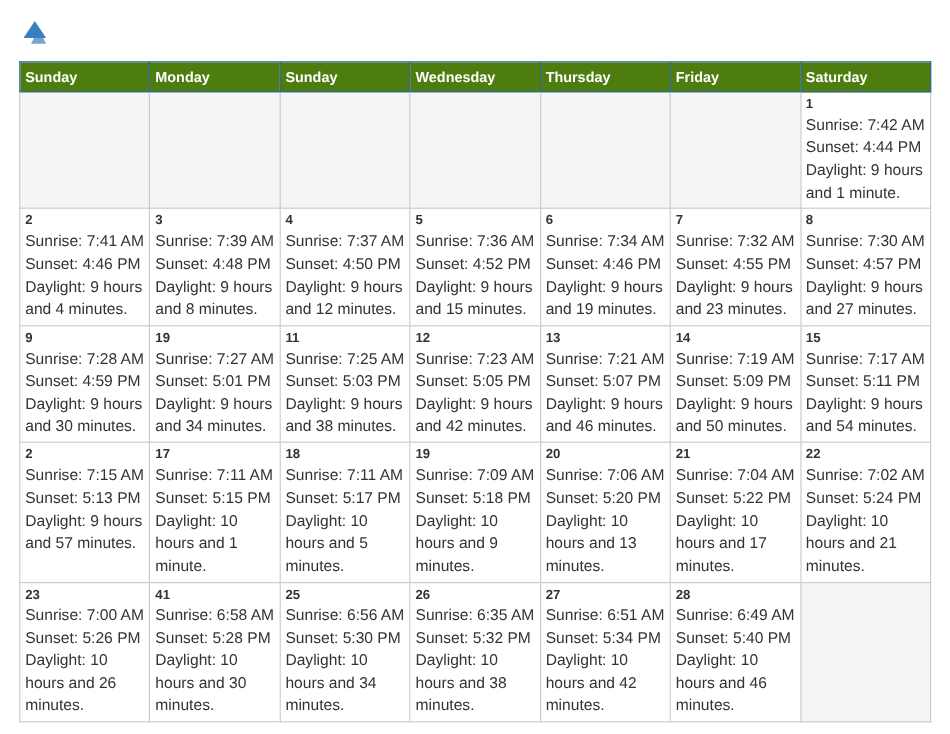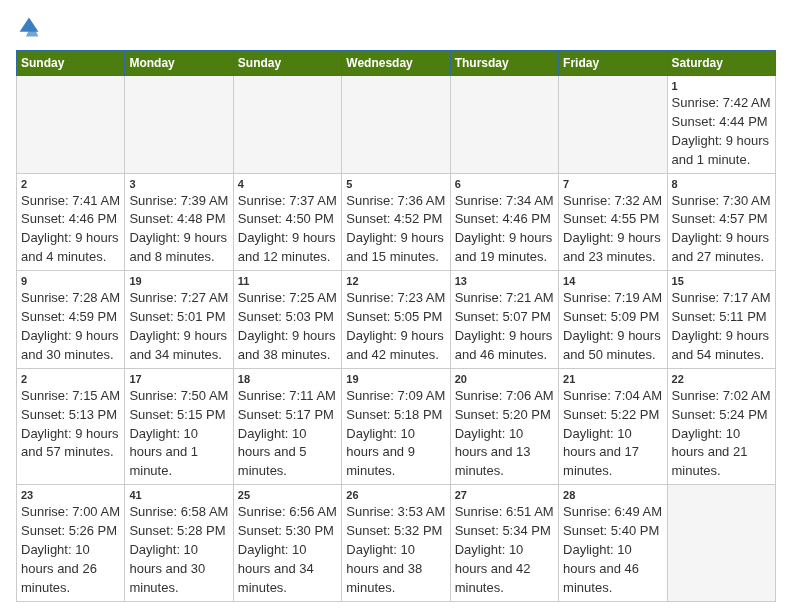--- a/index.html
+++ b/index.html
@@ -234,21 +234,21 @@
         </tr>
         <tr>
           <td>
             <span class="day-num">2</span>
             <div class="day-info">Sunrise: 7:15 AM
 Sunset: 5:13 PM
 Daylight: 9 hours and 57 minutes.</div>
           </td>
           <td>
             <span class="day-num">17</span>
-            <div class="day-info">Sunrise: 7:50 AM
+            <div class="day-info">Sunrise: 7:11 AM
 Sunset: 5:15 PM
 Daylight: 10 hours and 1 minute.</div>
           </td>
           <td>
             <span class="day-num">18</span>
             <div class="day-info">Sunrise: 7:11 AM
 Sunset: 5:17 PM
 Daylight: 10 hours and 5 minutes.</div>
           </td>
           <td>
@@ -290,21 +290,21 @@
 Daylight: 10 hours and 30 minutes.</div>
           </td>
           <td>
             <span class="day-num">25</span>
             <div class="day-info">Sunrise: 6:56 AM
 Sunset: 5:30 PM
 Daylight: 10 hours and 34 minutes.</div>
           </td>
           <td>
             <span class="day-num">26</span>
-            <div class="day-info">Sunrise: 3:53 AM
+            <div class="day-info">Sunrise: 6:35 AM
 Sunset: 5:32 PM
 Daylight: 10 hours and 38 minutes.</div>
           </td>
           <td>
             <span class="day-num">27</span>
             <div class="day-info">Sunrise: 6:51 AM
 Sunset: 5:34 PM
 Daylight: 10 hours and 42 minutes.</div>
           </td>
           <td>

